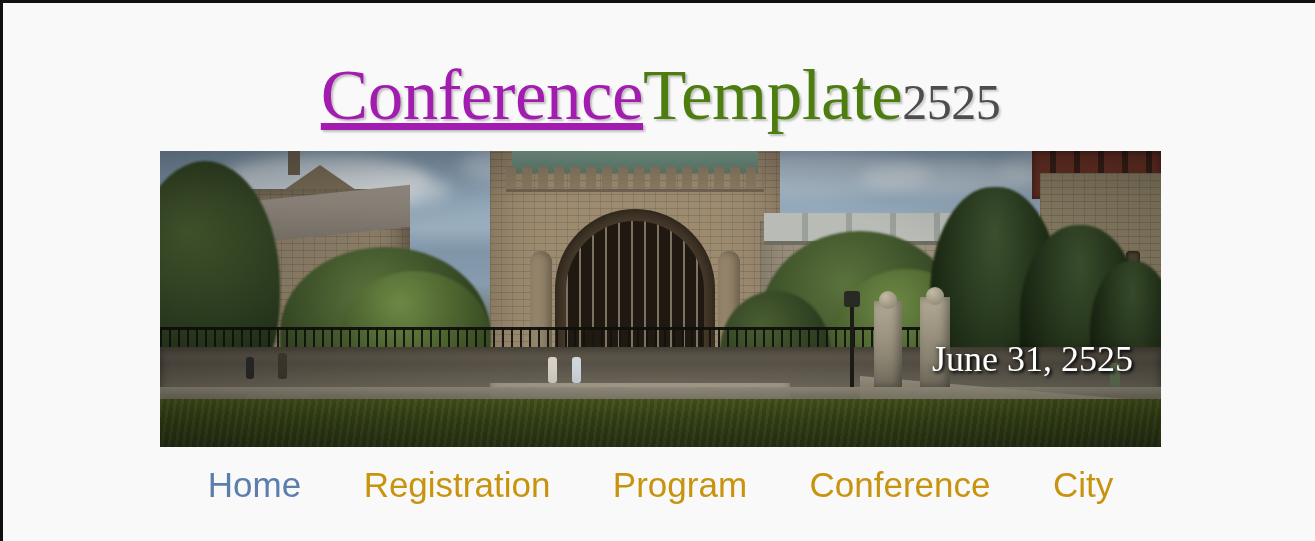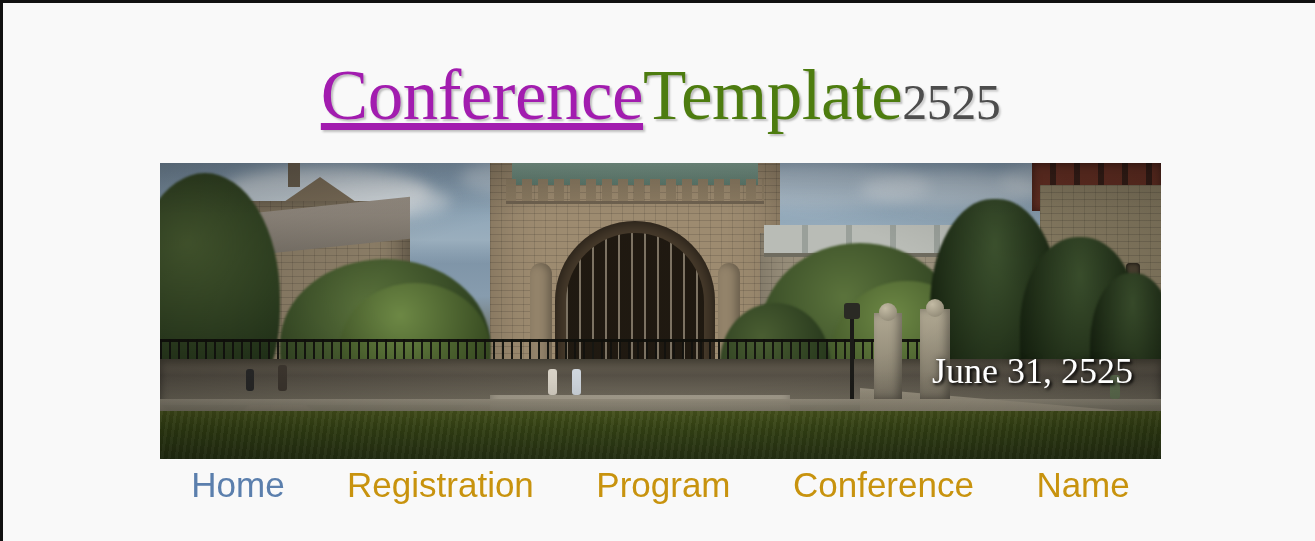--- a/index.html
+++ b/index.html
@@ -48,21 +48,21 @@
   .title-year {
     color: #4d4d4d;
     font-size: 50px;
     text-shadow: 2px 2px 2px rgba(140,140,140,0.4);
   }
 
   
   .hero {
     position: absolute;
     left: 157px;
-    top: 160px;
+    top: 148px;
     width: 1001px;
     height: 296px;
     overflow: hidden;
     background: #6d28d9;
   }
   .hero-scene {
     position: absolute;
     inset: 0;
     
     background:
@@ -386,16 +386,16 @@
     <div class="hero-vignette"></div>
 
     <div class="hero-caption hero-date">June 31, 2525</div>
   </div>
 
   <nav class="nav">
     <a class="nav-link active" href="#">Home</a>
     <a class="nav-link" href="#">Registration</a>
     <a class="nav-link" href="#">Program</a>
     <a class="nav-link" href="#">Conference</a>
-    <a class="nav-link" href="#">Name</a>
+    <a class="nav-link" href="#">City</a>
   </nav>
 
 </div>
 
 </body></html>

